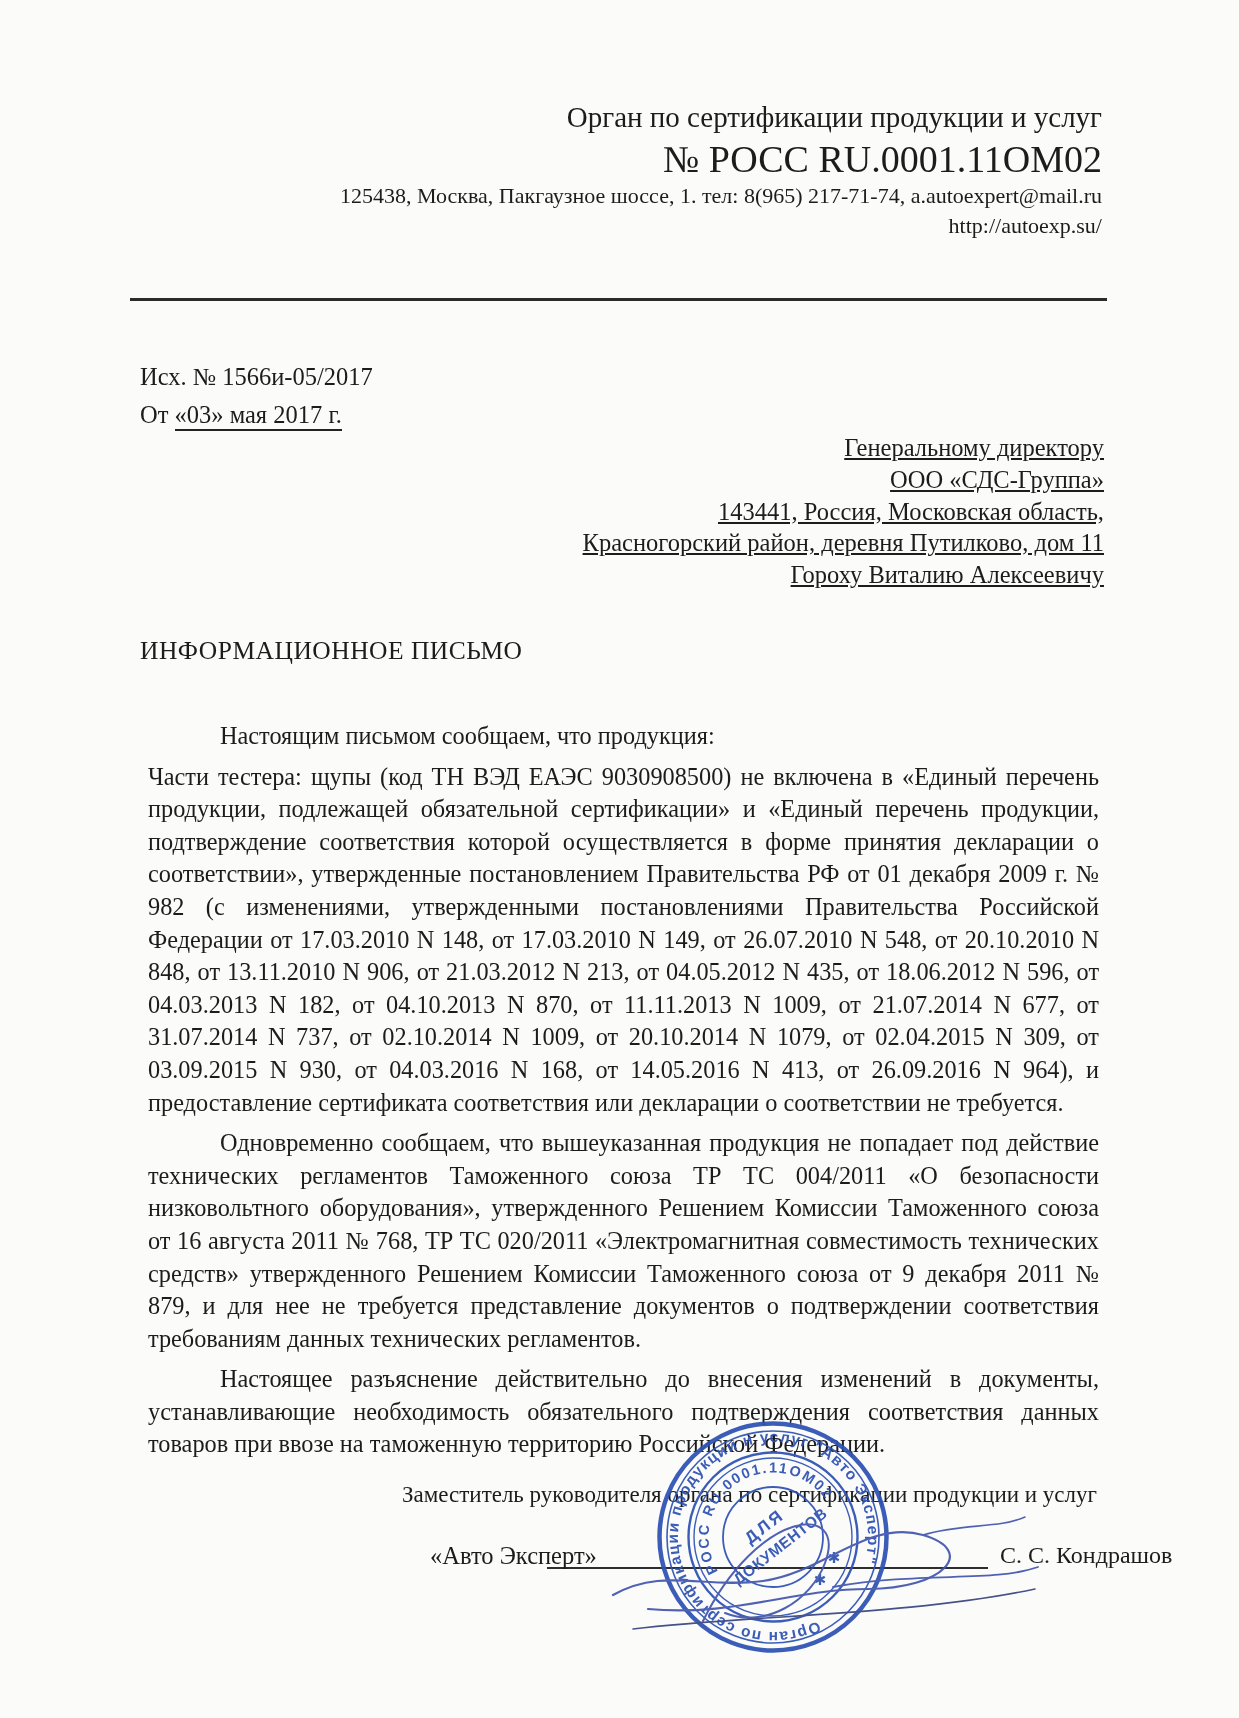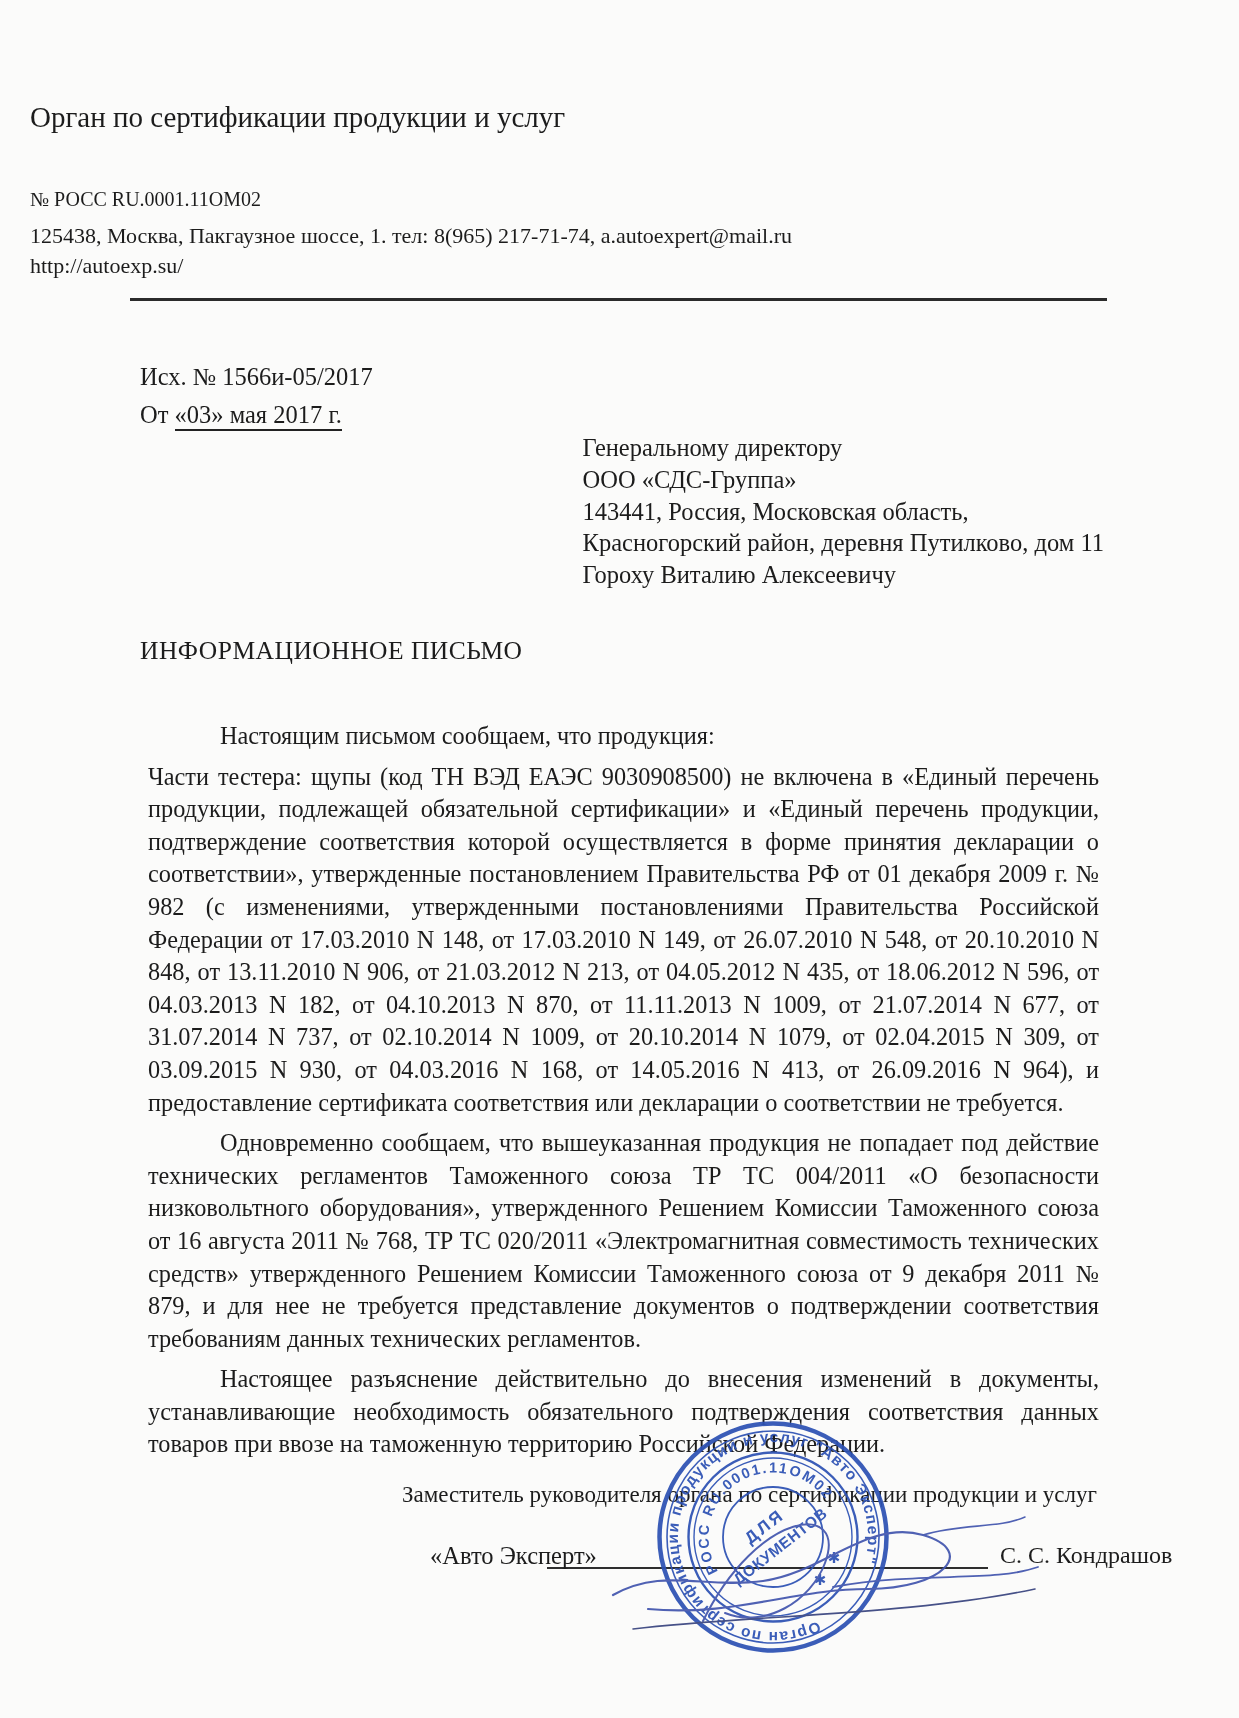--- a/index.html
+++ b/index.html
@@ -3,36 +3,36 @@
 <meta charset="utf-8">
 <style>
   html,body{margin:0;padding:0;}
   body{
     width:1239px;height:1718px;position:relative;overflow:hidden;
     background:#fbfbfa;color:#1c1c1c;
     font-family:"Liberation Serif","DejaVu Serif",serif;
   }
   .letterhead{
     position:absolute;left:30px;top:88px;width:1072px;
-    text-align:left;padding-top:8px;
+    text-align:right;padding-top:8px;
   }
   .lh1{font-size:29px;line-height:42px;}
   .lh2{font-size:30px;line-height:42px;}
-  .lh3{font-size:20px;line-height:42px;margin-top:40px;}
+  .lh3{font-size:38px;line-height:42px;}
   .lh4{font-size:22px;line-height:31px;}
   .lh5{font-size:22px;line-height:30px;}
   .rule{
     position:absolute;left:130px;top:298px;width:977px;height:0;
     border-bottom:3px solid #2b2b2b;
   }
   .refblock{position:absolute;left:140px;top:320px;font-size:24.5px;line-height:38px;margin-top:38px;}
   .u{border-bottom:2px solid #222;padding-bottom:1px;}
   .addressee{
-    position:absolute;right:135px;top:432px;
-    font-size:24.5px;line-height:31.8px;
+    position:absolute;right:135px;top:432px;text-align:right;
+    font-size:24.5px;line-height:31.8px;text-decoration:underline;
   }
   .doc-title{
     position:absolute;left:140px;top:636px;width:967px;
     font-size:25.5px;letter-spacing:0.5px;
   }
   .body-text{
     position:absolute;left:140px;top:712px;width:967px;
     font-size:24.3px;line-height:32.6px;text-align:justify;
   }
   .body-text p{margin:8px;}

